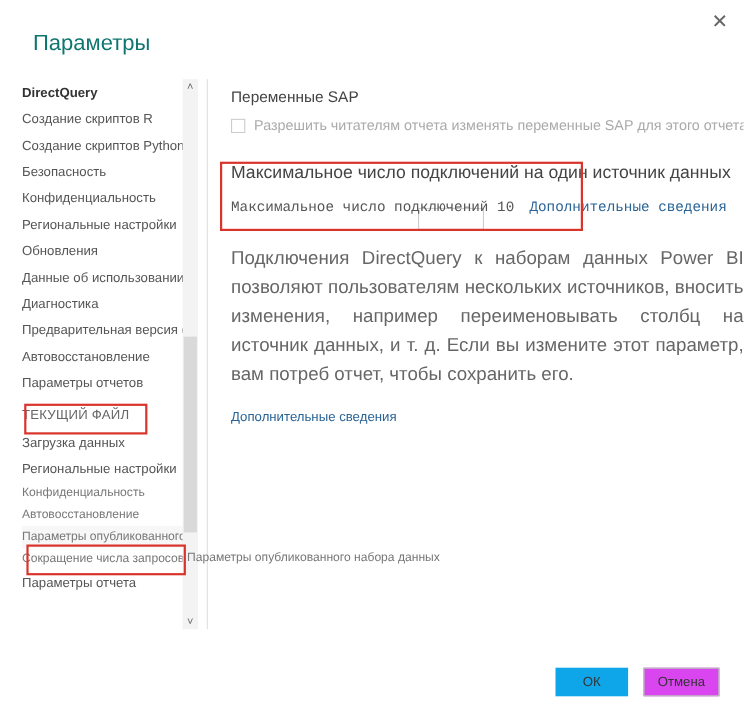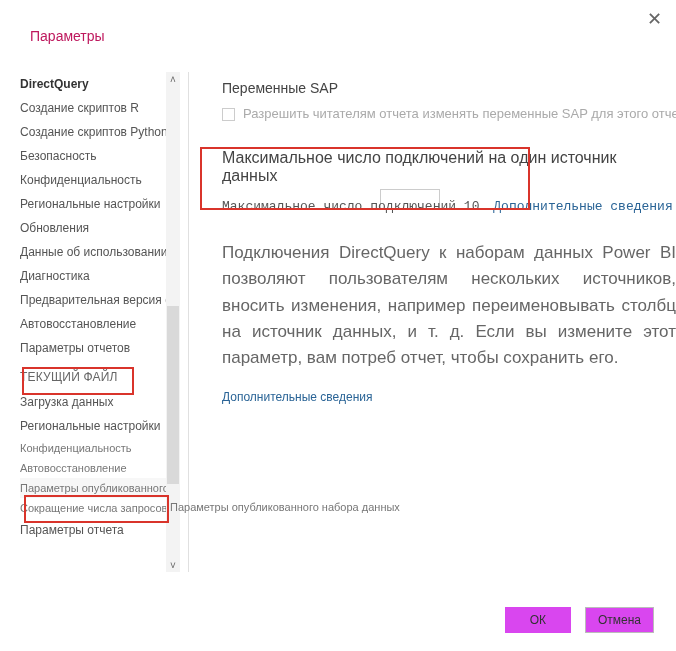--- a/index.html
+++ b/index.html
@@ -18,23 +18,23 @@
     right: 14px;
     font-size: 18px;
     color: #666;
     cursor: pointer;
     line-height: 1;
   }
   .title {
     position: absolute;
     top: 28px;
     left: 30px;
-    font-size: 14px;
+    font-size: 20px;
     font-weight: 300;
-    color: #be185d;
+    color: #0f766e;
   }
   .sidebar {
     position: absolute;
     top: 72px;
     left: 20px;
     width: 150px;
     height: 500px;
     overflow: hidden;
     font-size: 12px;
     color: #555;
@@ -92,21 +92,21 @@
     position: absolute;
     top: 72px;
     left: 188px;
     width: 1px;
     height: 500px;
     background: #e0e0e0;
   }
   .content {
     position: absolute;
     top: 80px;
-    left: 222px;
+    left: 210px;
     right: 0;
     font-size: 13px;
     color: #555;
   }
   .content .sec-title {
     font-size: 14px;
     color: #444;
     margin-bottom: 10px;
   }
   .content .checkbox-row {
@@ -177,21 +177,21 @@
   .btn {
     min-width: 66px;
     height: 26px;
     font-size: 12px;
     display: flex;
     align-items: center;
     justify-content: center;
     cursor: pointer;
     padding: 0 12px;
   }
-  .btn.ok { background: #d946ef; color: #333; border: none; }
+  .btn.ok { background: #0ea5e9; color: #333; border: none; }
   .btn.cancel { background: #d946ef; border: 1px solid #bbb; color: #333; }
   
   .tiny-input {
     position: absolute;
     border: 1px solid #ccc;
     width: 60px;
     height: 20px;
     top: 189px;
     left: 380px;
     background: #fff;

